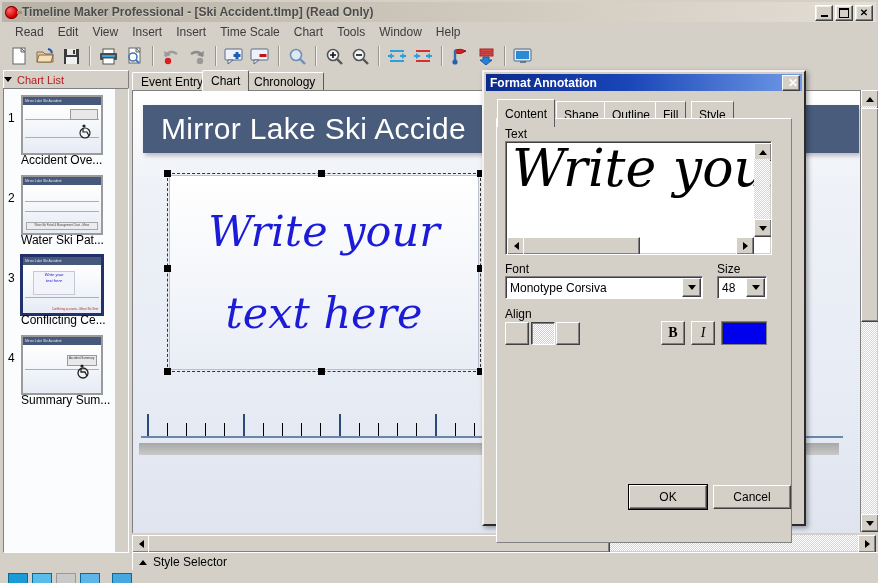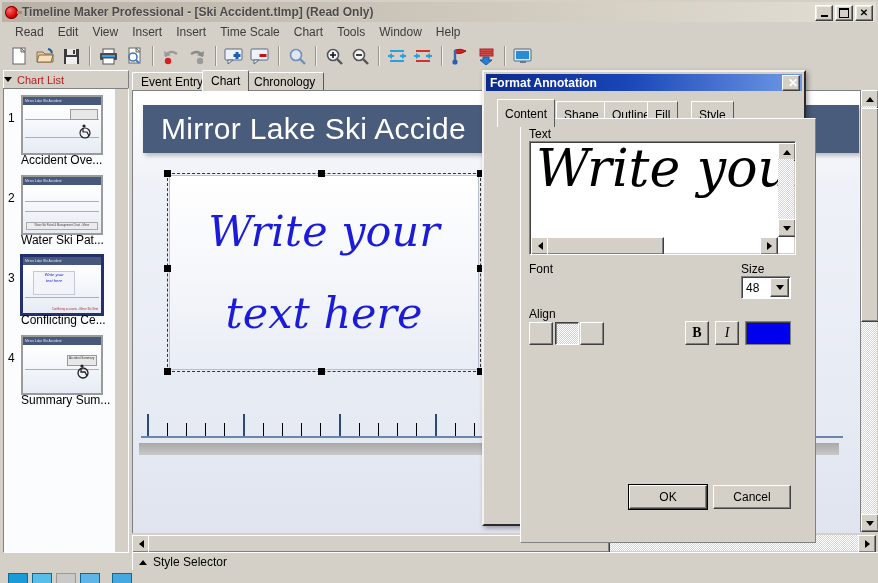--- a/index.html
+++ b/index.html
@@ -250,21 +250,21 @@
   }
   .dlg-tabs{position:absolute;left:13px;top:27px;height:20px;}
   .dtab{
     position:absolute;top:2px;height:17px;background:#d4d0c8;
     border:1px solid #fff;border-right-color:#5a5a5a;border-bottom:none;
     display:flex;align-items:center;padding:4px 7px;font-size:12px;color:#000;justify-content:flex-end;
   }
   .dtab.active{top:0;height:19px;z-index:4;background:#d4d0c8;}
   .dlg-page{
     position:absolute;left:12px;top:46px;width:294px;height:423px;
-    background:#d4d0c8;border:1px solid #fff;border-right-color:#808080;border-bottom-color:#808080;margin-left:24px;
+    background:#d4d0c8;border:1px solid #fff;border-right-color:#808080;border-bottom-color:#808080;
   }
   .fld-label{position:absolute;font-size:12px;color:#000;}
   .textbox{
     position:absolute;background:#fff;
     border:1px solid;border-color:#808080 #fff #fff #808080;
     box-shadow:inset 1px 1px 0 #404040, inset -1px -1px 0 #d4d0c8;
     overflow:hidden;
   }
   .tb-content{
     position:absolute;left:6px;top:-4px;color:#000;
@@ -674,21 +674,21 @@
     <div class="dlg-tabs">
       <div class="dtab active" style="left:0;">
         <span>Content</span>
       </div>
       <div class="dtab" style="left:59px;">
         <span>Shape</span>
       </div>
       <div class="dtab" style="left:107px;">
         <span>Outline</span>
       </div>
-      <div class="dtab" style="left:150px;">
+      <div class="dtab" style="left:158px;">
         <span>Fill</span>
       </div>
       <div class="dtab" style="left:194px;">
         <span>Style</span>
       </div>
     </div>
 
     <div class="dlg-page">
 
       <div class="fld-label" style="left:8px;top:8px;">Text</div>
@@ -711,20 +711,26 @@
             <span class="arw lt"></span>
           </div>
           <div class="sb-thumb" style="left:16px;top:0;width:115px;height:16px;"></div>
           <div class="sb-btn" style="position:absolute;right:0;top:0;">
             <span class="arw rt"></span>
           </div>
         </div>
       </div>
 
       <div class="fld-label" style="left:8px;top:143px;">Font</div>
+      <div class="combo" style="left:8px;top:157px;width:196px;height:21px;">
+        <span class="cv">Monotype Corsiva</span>
+        <span class="cbtn">
+            <span class="arw dn"></span>
+          </span>
+      </div>
 
       <div class="fld-label" style="left:220px;top:143px;">Size</div>
       <div class="combo" style="left:220px;top:157px;width:48px;height:21px;">
         <span class="cv">48</span>
         <span class="cbtn">
             <span class="arw dn"></span>
           </span>
       </div>
 
       <div class="fld-label" style="left:8px;top:188px;">Align</div>

